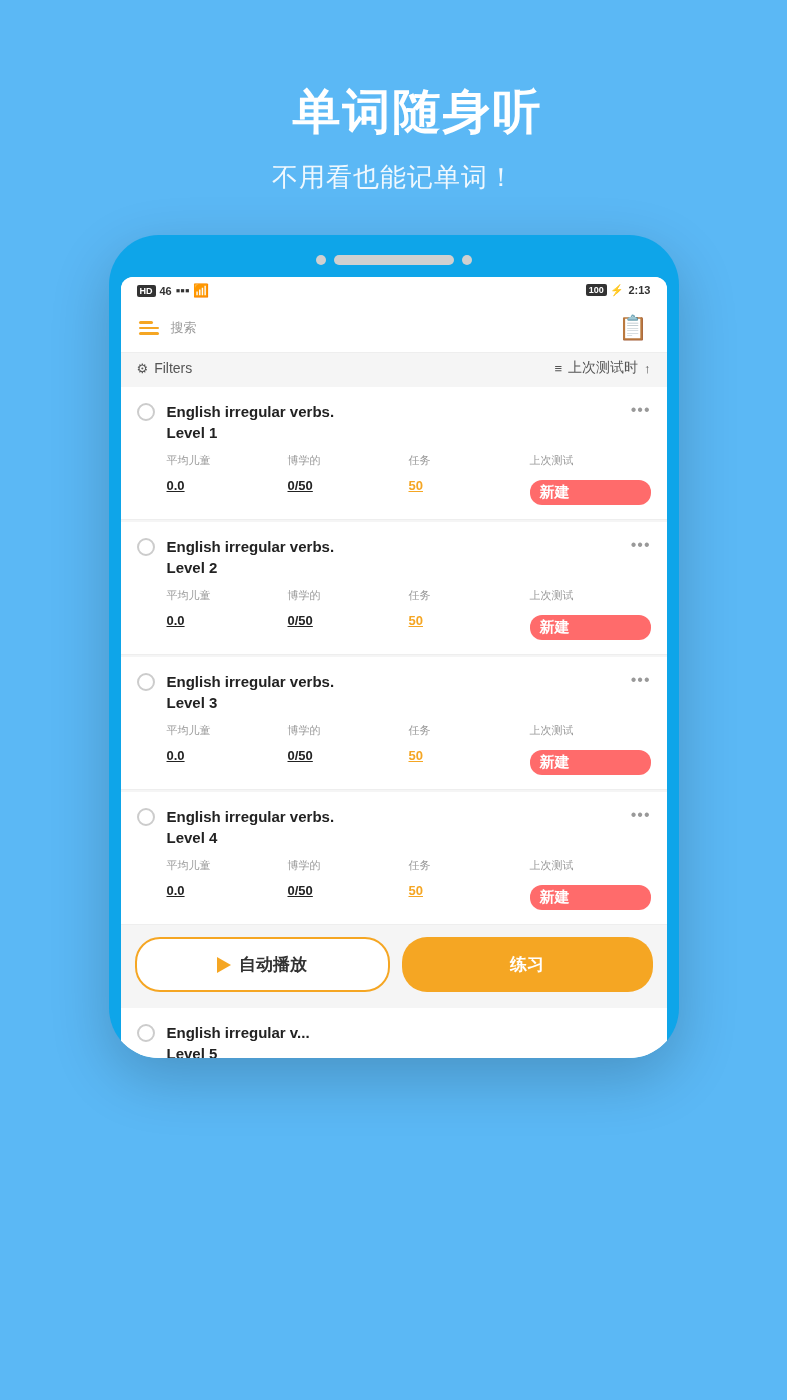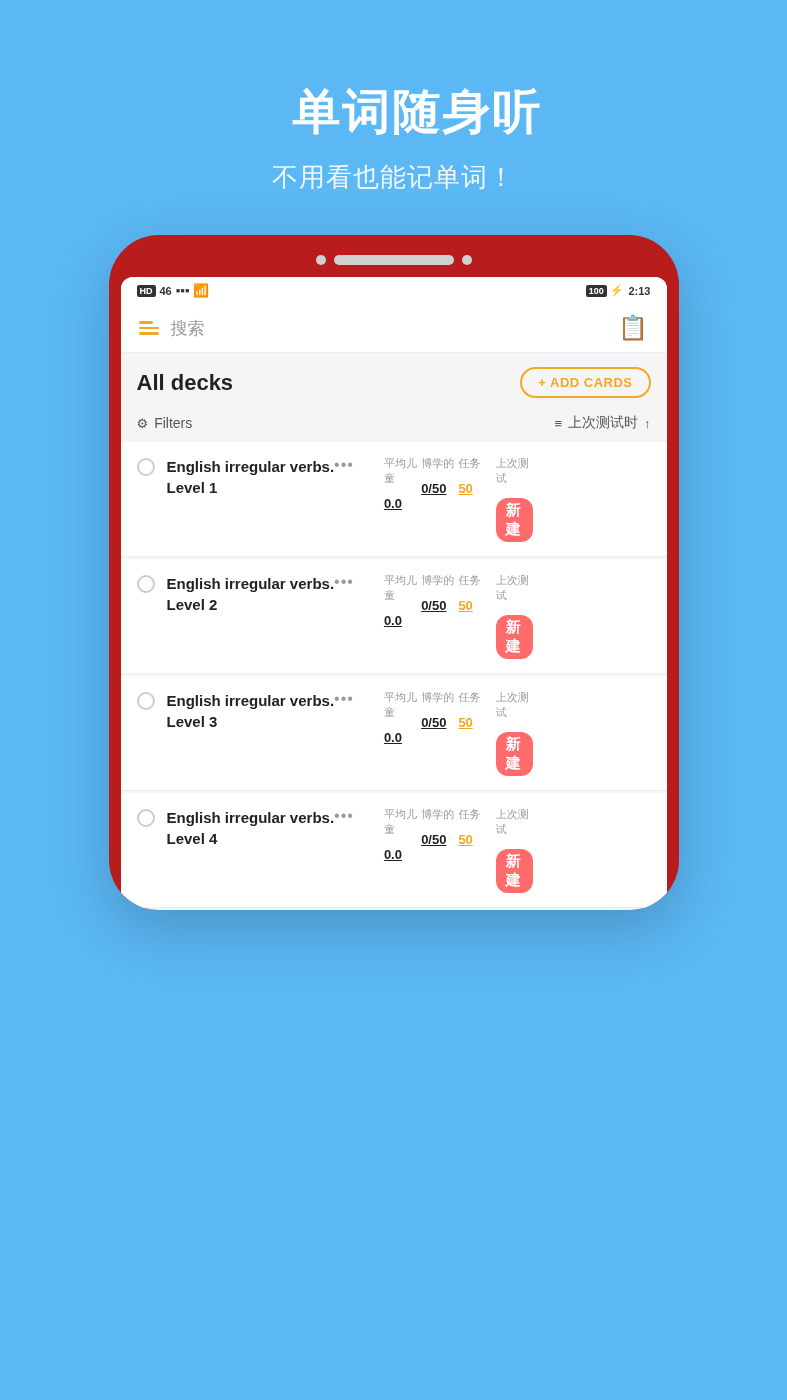--- a/index.html
+++ b/index.html
@@ -33,21 +33,21 @@
 
     .hero-subtitle {
       font-size: 26px;
       color: rgba(255,255,255,0.9);
       letter-spacing: 1px;
     }
 
     
     .phone-mockup {
       width: 570px;
-      background: #b91c1c;
+      background: #0ea5e9;
       border-radius: 50px;
       padding: 20px 12px 0 12px;
       box-shadow: 0 20px 60px rgba(0,0,0,0.2);
       position: relative;
       overflow: hidden;
     }
 
     .phone-top-bar {
       display: flex;
       justify-content: center;
@@ -91,21 +91,21 @@
       display: flex;
       align-items: center;
       gap: 4px;
       font-size: 11px;
       font-weight: 600;
       color: #333;
     }
 
     .status-right {
       display: flex;
-      align-items: center;
+      align-items: flex-start;
       gap: 4px;
       font-size: 11px;
       font-weight: 600;
       color: #333;
     }
 
     .battery-icon {
       display: inline-flex;
       align-items: center;
       background: #333;
@@ -141,21 +141,21 @@
     .hamburger-line {
       width: 20px;
       height: 2.5px;
       background: #f5a623;
       border-radius: 2px;
     }
 
     .hamburger-line:first-child { width: 14px; }
 
     .nav-search-text {
-      font-size: 17px;
+      font-size: 13px;
       color: #999;
     }
 
     .nav-clipboard {
       font-size: 24px;
       color: #f5a623;
     }
 
     
     .decks-header {
@@ -212,21 +212,22 @@
       font-size: 14px;
     }
 
     
     .deck-card {
       background: #ffffff;
       margin: 0 0 2px 0;
       padding: 14px 16px 14px 16px;
       border-bottom: 1px solid #eeeeee;
       display: flex;
-      flex-direction: row;
+      flex-direction: column;
+      justify-content: space-between;
     }
 
     .deck-card-row1 {
       display: flex;
       align-items: flex-start;
       justify-content: space-between;
       margin-bottom: 10px;
     }
 
     .deck-card-left {
@@ -393,24 +394,20 @@
         <div class="hamburger-icon">
           <div class="hamburger-line"></div>
           <div class="hamburger-line" style="width:20px;"></div>
           <div class="hamburger-line" style="width:20px;"></div>
         </div>
         <span class="nav-search-text">搜索</span>
       </div>
       <span class="nav-clipboard">📋</span>
     </div>
 
-    <div class="decks-header">
-      <span class="decks-title">All decks</span>
-      <button class="add-cards-btn">+ ADD CARDS</button>
-    </div>
 
     <div class="filters-bar">
       <div class="filters-left">
         <span style="font-size:13px;">⚙</span>
         <span>Filters</span>
       </div>
       <div class="filters-right">
         <span style="font-size:13px;">≡</span>
         <span>上次测试时</span>
         <span style="font-size:13px;">↑</span>
@@ -522,16 +519,31 @@
           <span class="stat-label">任务</span>
           <span class="stat-value orange">50</span>
         </div>
         <div class="stat-item">
           <span class="stat-label">上次测试</span>
           <span class="stat-badge">新建</span>
         </div>
       </div>
     </div>
 
-
+    <div class="bottom-buttons">
+      <button class="autoplay-btn">
+        <div class="play-triangle"></div>
+        <span>自动播放</span>
+      </button>
+      <button class="practice-btn">练习</button>
+    </div>
+
+    <div class="deck-card-partial">
+      <div class="deck-card-row1">
+        <div class="deck-card-left">
+          <div class="deck-checkbox"></div>
+          <span class="deck-name">English irregular v...<br>Level 5</span>
+        </div>
+      </div>
+    </div>
 
   </div>
 </div>
 
 </body></html>

